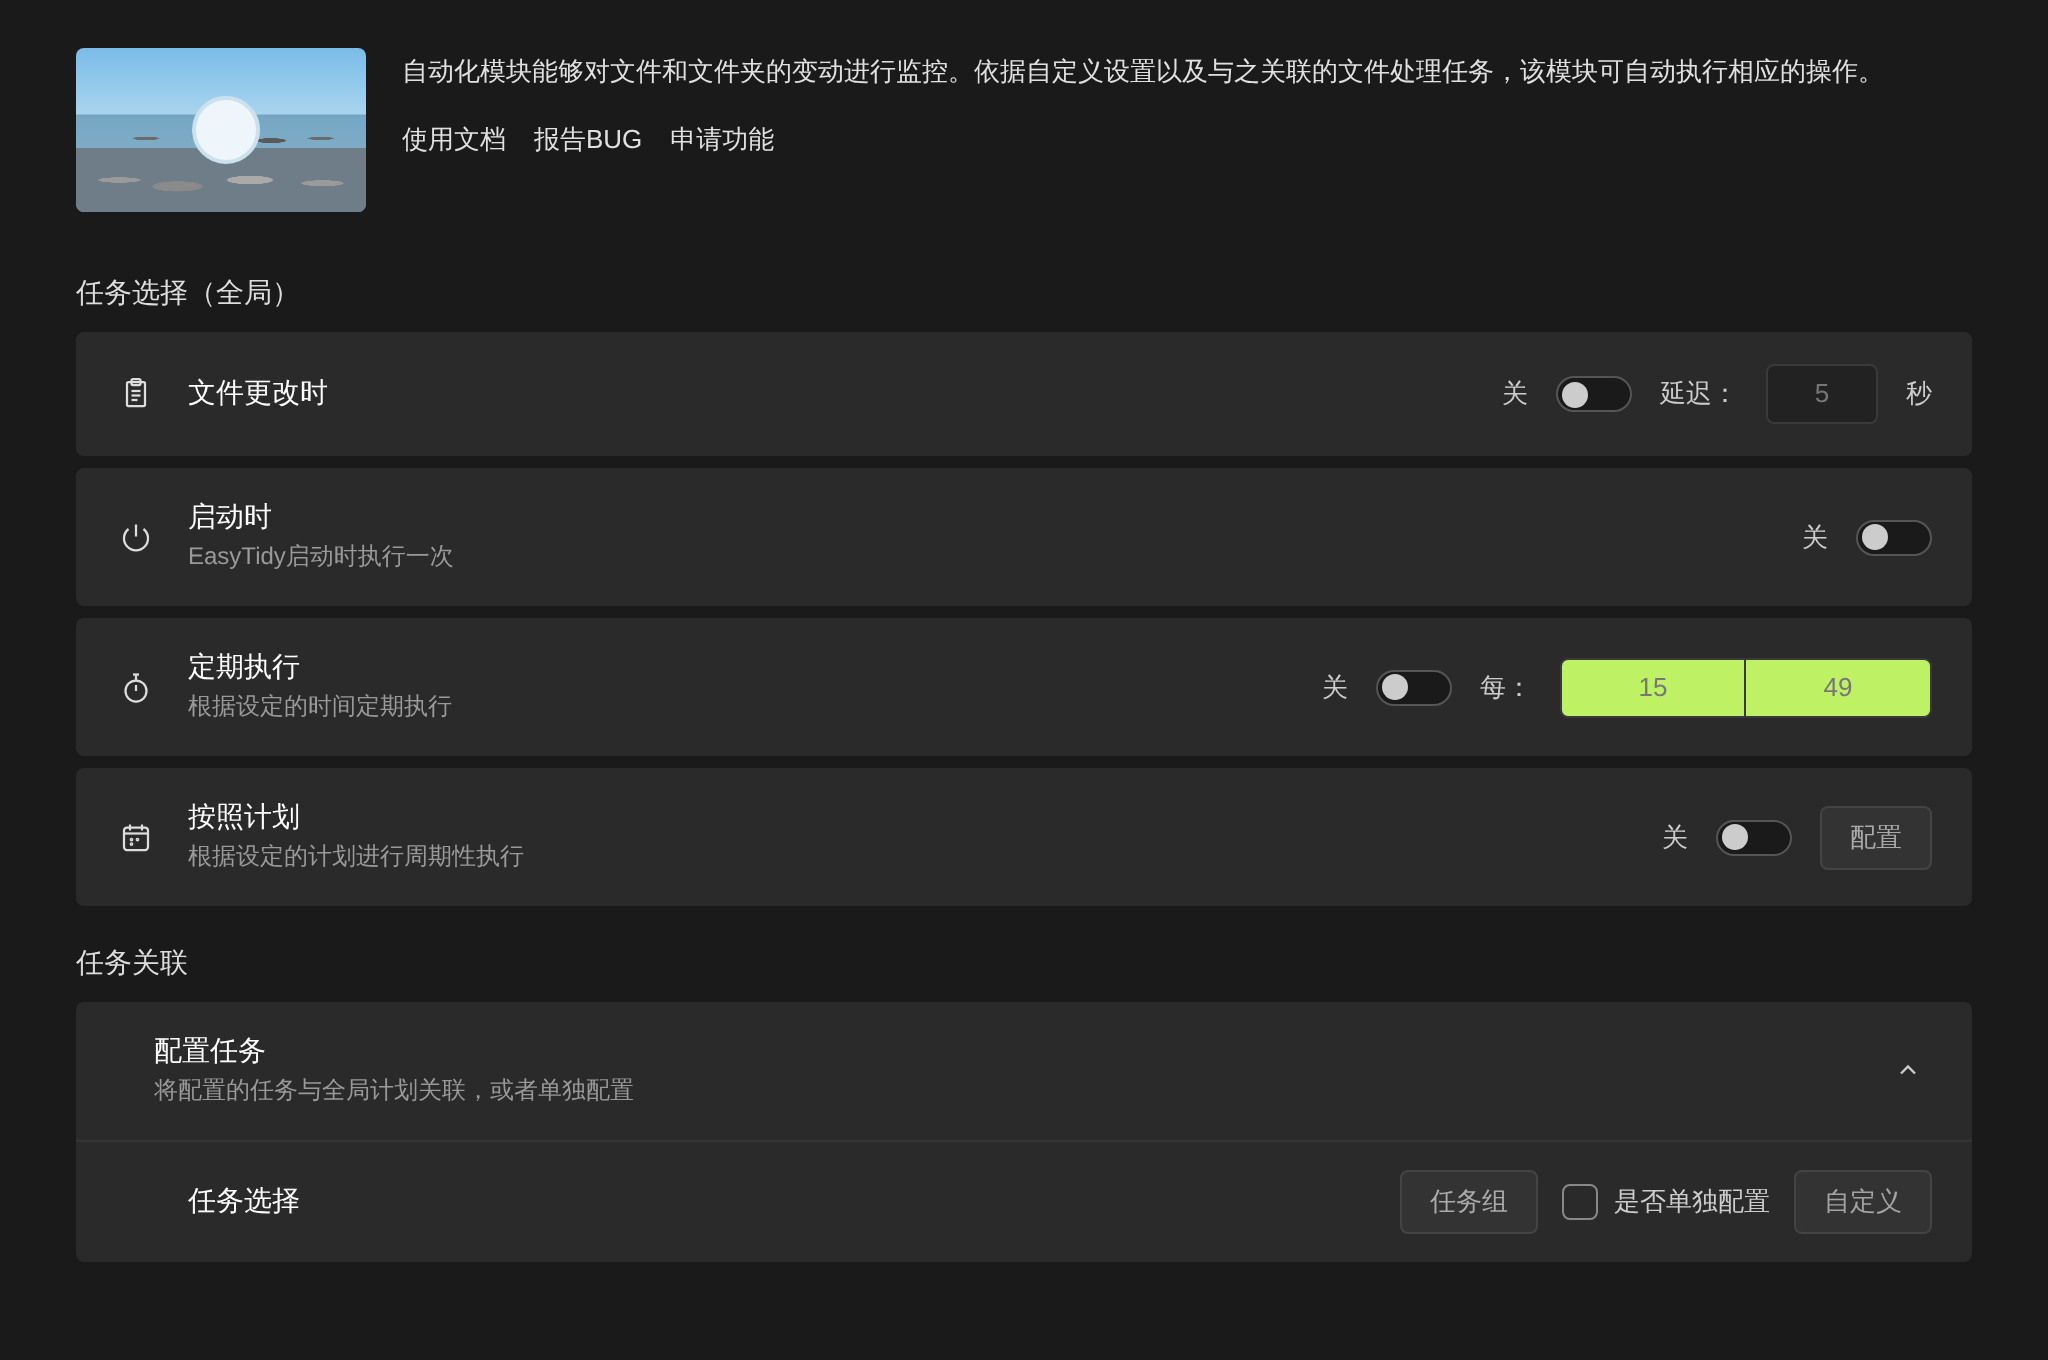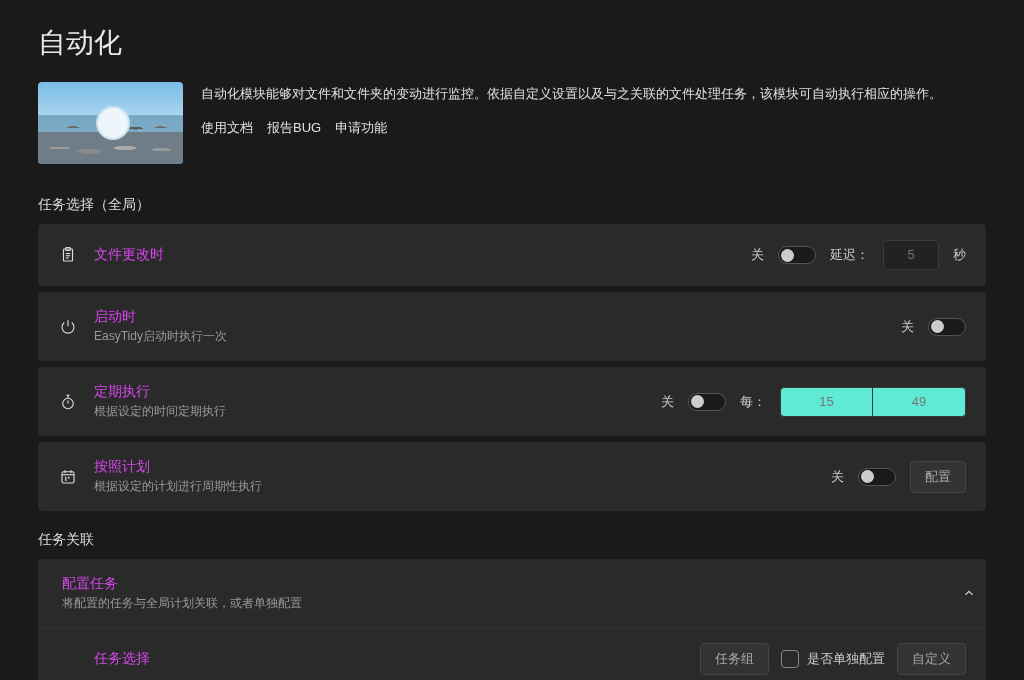--- a/index.html
+++ b/index.html
@@ -93,21 +93,21 @@
   align-items: center;
   gap: 16px;
 }
 .card .icon {
   width: 20px; height: 20px;
   flex-shrink: 0;
   display: flex; align-items: center; justify-content: center;
 }
 .card .icon svg { width: 18px; height: 18px; stroke: #ddd; fill: none; stroke-width: 1.5; }
 .card-body { flex: 1; }
-.card-title { font-size: 14px; color: #d946ef; }
+.card-title { font-size: 14px; color: #ffffff; }
 .card-sub { font-size: 12px; color: #999; margin-top: 2px; }
 .controls {
   display: flex;
   align-items: center;
   gap: 14px;
   flex-shrink: 0;
 }
 .ctl-label {
   font-size: 13px;
   color: #ccc;
@@ -134,21 +134,21 @@
   border: 1px solid #3a3a3a;
   border-radius: 4px;
   color: #777;
   text-align: center;
   line-height: 28px;
   font-size: 13px;
 }
 .splitbox {
   display: flex;
   gap: 0;
-  background: #5eead4;
+  background: #bef264;
   border: 1px solid #3a3a3a;
   border-radius: 4px;
 }
 .splitbox .half {
   width: 92px; height: 28px;
   color: #777;
   text-align: center;
   line-height: 28px;
   font-size: 13px;
 }
@@ -164,21 +164,21 @@
   display: flex; align-items: center;
   cursor: pointer;
 }
 .btn.ghost { color: #a3a3a3; text-align: right; }
 .collapsible {
   background: #2a2a2a;
   border-radius: 4px;
   margin-bottom: 6px;
 }
 .coll-head {
-  padding: 16px 8px;
+  padding: 16px 23px;
   display: flex;
   align-items: center;
   gap: 16px;
 }
 .chevron {
   width: 16px; height: 16px;
   flex-shrink: 0;
 }
 .chevron svg { width: 14px; height: 14px; stroke: #ccc; fill: none; stroke-width: 2; }
 .coll-body {
@@ -194,21 +194,20 @@
   border-radius: 4px;
   margin-right: 8px;
   cursor: pointer;
 }
 .chk-wrap { display: flex; align-items: center; margin: 0 12px; }
 </style>
 </head>
 <body>
 
 <div class="page">
-  <h1 class="page-title">自动化</h1>
 
   <div class="header-block">
     <div class="thumb">
         <div class="rocks"></div>
       </div>
     <div class="header-text">
       <p class="header-desc">自动化模块能够对文件和文件夹的变动进行监控。依据自定义设置以及与之关联的文件处理任务，该模块可自动执行相应的操作。</p>
       <div class="header-links">
         <a>使用文档</a>
         <a>报告BUG</a>

